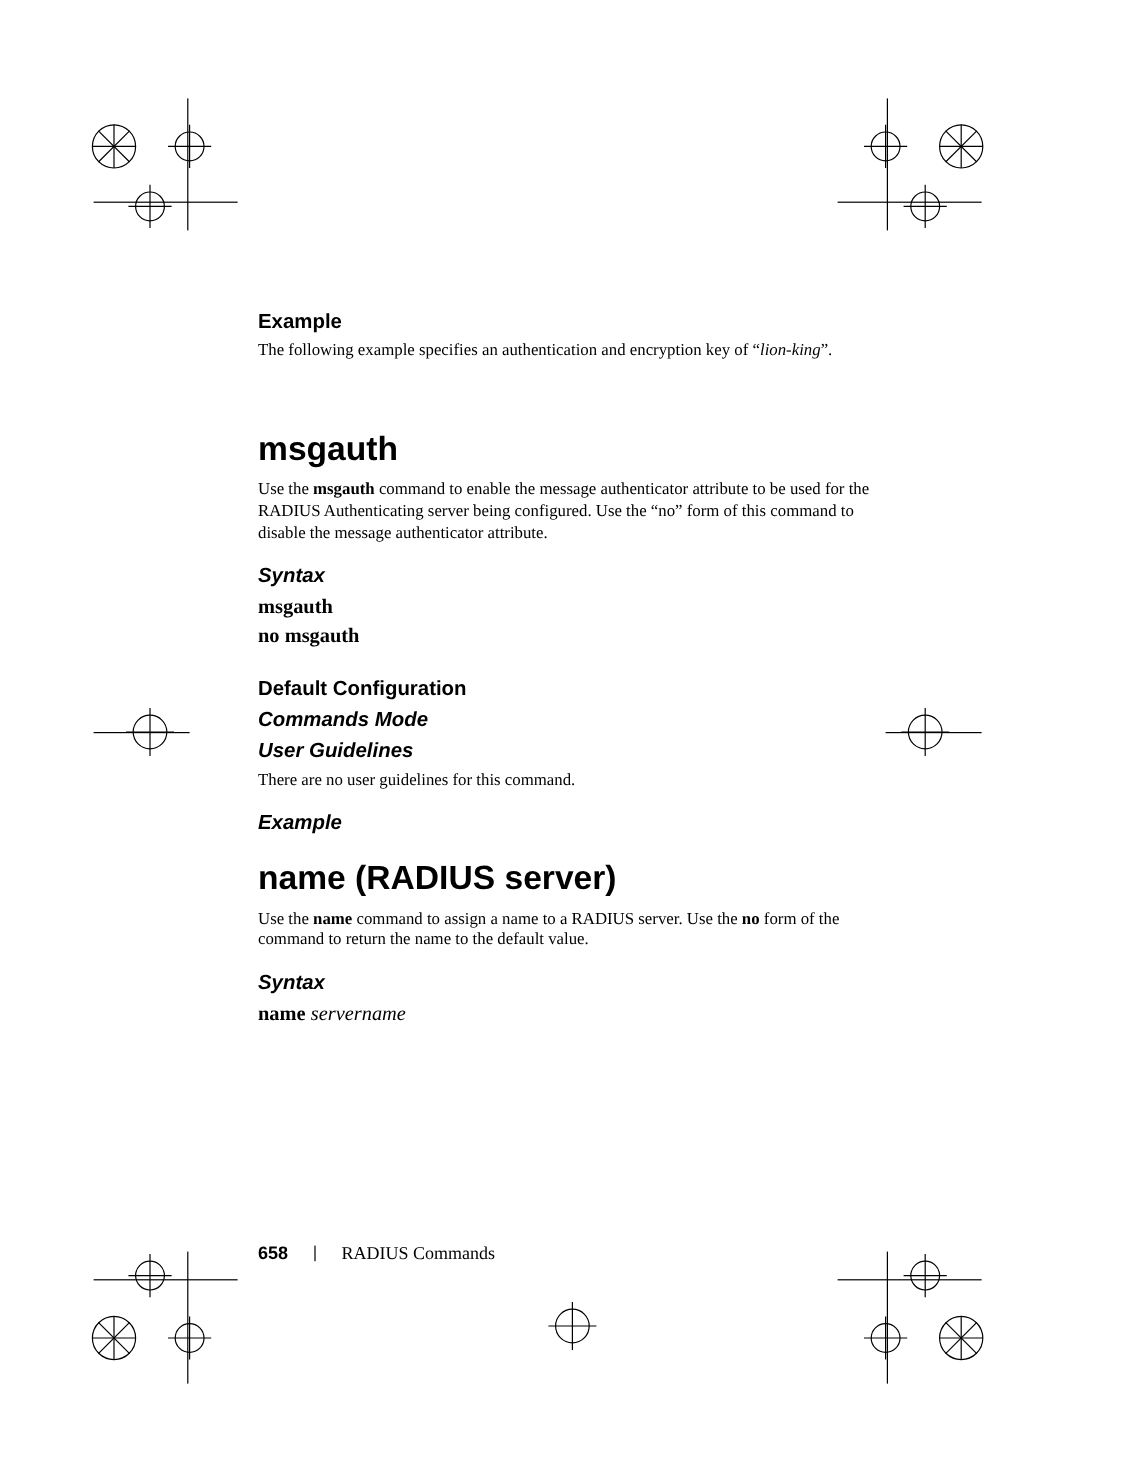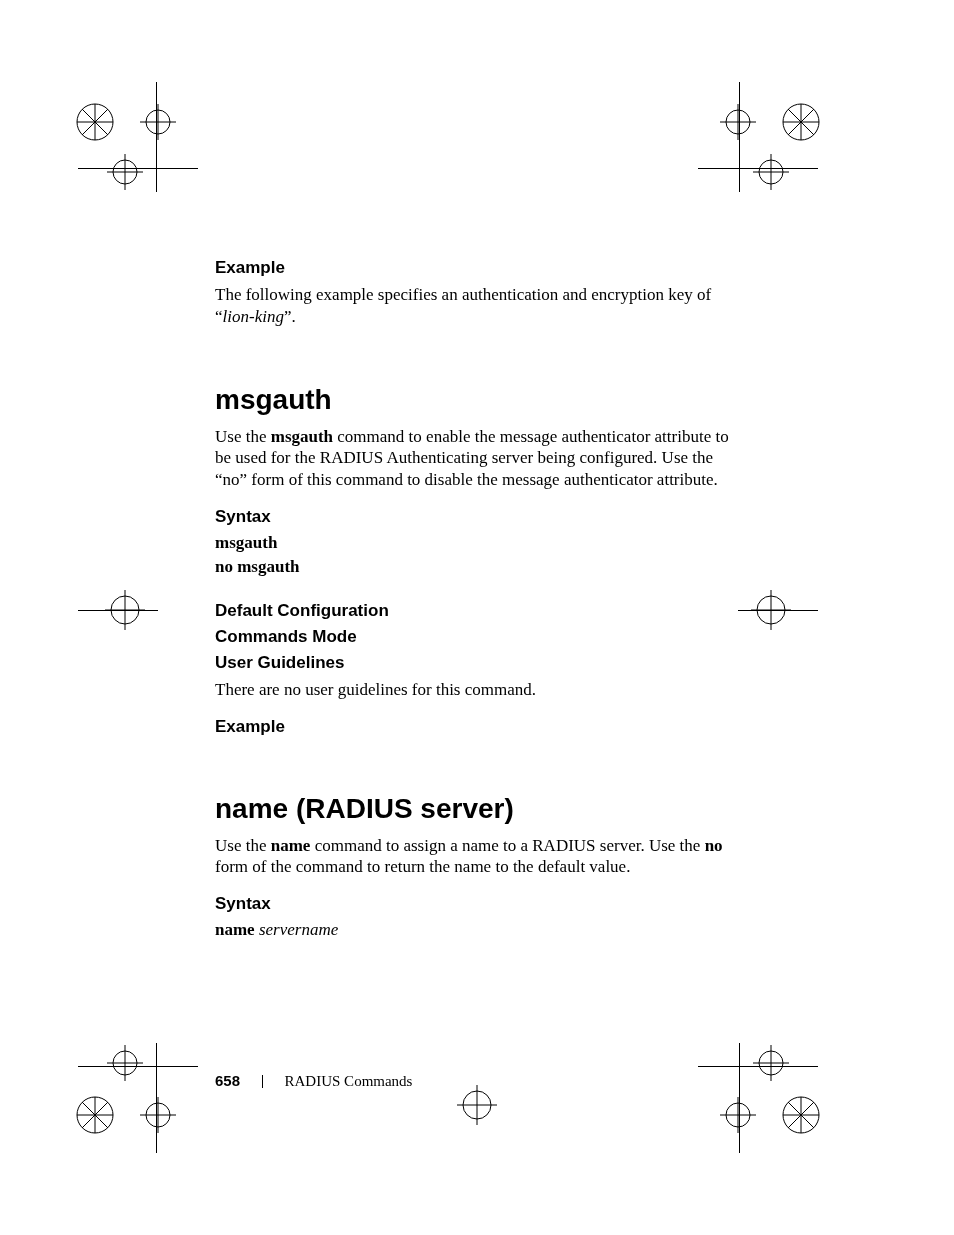--- a/index.html
+++ b/index.html
@@ -21,43 +21,43 @@
     top: 258px;
     width: 520px;
   }
   .subhead {
     font-family: Arial, Helvetica, sans-serif;
     font-weight: bold;
     font-size: 17px;
     margin: 0 0 6px 0;
   }
   .para {
-    font-size: 17px;
+    font-size: 14px;
     line-height: 1.28;
     margin: 0 0 16px 0;
   }
   .cmdhead {
     font-family: Arial, Helvetica, sans-serif;
     font-weight: bold;
     font-size: 28px;
     margin: 56px 0 10px 0;
     letter-spacing: 0;
   }
   .syntax-line {
     font-size: 17px;
     margin: 0 0 4px 0;
   }
-  .sp-above-small { margin-top: 6px; }
+  .sp-above-small { margin-top: 6px; font-style: italic; }
   .sp-above-med { margin-top: 24px; }
   .bold { font-weight: bold; }
   .italic { font-style: italic; }
   .footer {
     position: absolute;
     left: 215px;
-    top: 1072px;
+    top: 1036px;
     font-size: 15px;
     text-align: right;
   }
   .footer .pagenum {
     font-family: Arial, Helvetica, sans-serif;
     font-weight: bold;
     font-size: 15px;
   }
   .footer .divider {
     display: inline-block;
@@ -220,21 +220,21 @@
 
     <div class="subhead sp-above-med">Default Configuration</div>
 
     <div class="subhead sp-above-small">Commands Mode</div>
 
     <div class="subhead sp-above-small">User Guidelines</div>
     <p class="para">There are no user guidelines for this command.</p>
 
     <div class="subhead sp-above-small">Example</div>
 
-    <div class="cmdhead" style="margin-top:56px;">name (RADIUS server)</div>
+    <div class="cmdhead" style="margin-top:20px;">name (RADIUS server)</div>
     <p class="para">
       <span>Use the </span><span class="bold">name</span><span> command to assign a name to a RADIUS server. Use the </span><span class="bold">no</span><span> form of the command to return the name to the default value.</span>
     </p>
 
     <div class="subhead sp-above-small">Syntax</div>
     <p class="syntax-line">
       <span class="bold">name</span>
       <span> </span>
       <span class="italic">servername</span>
     </p>

